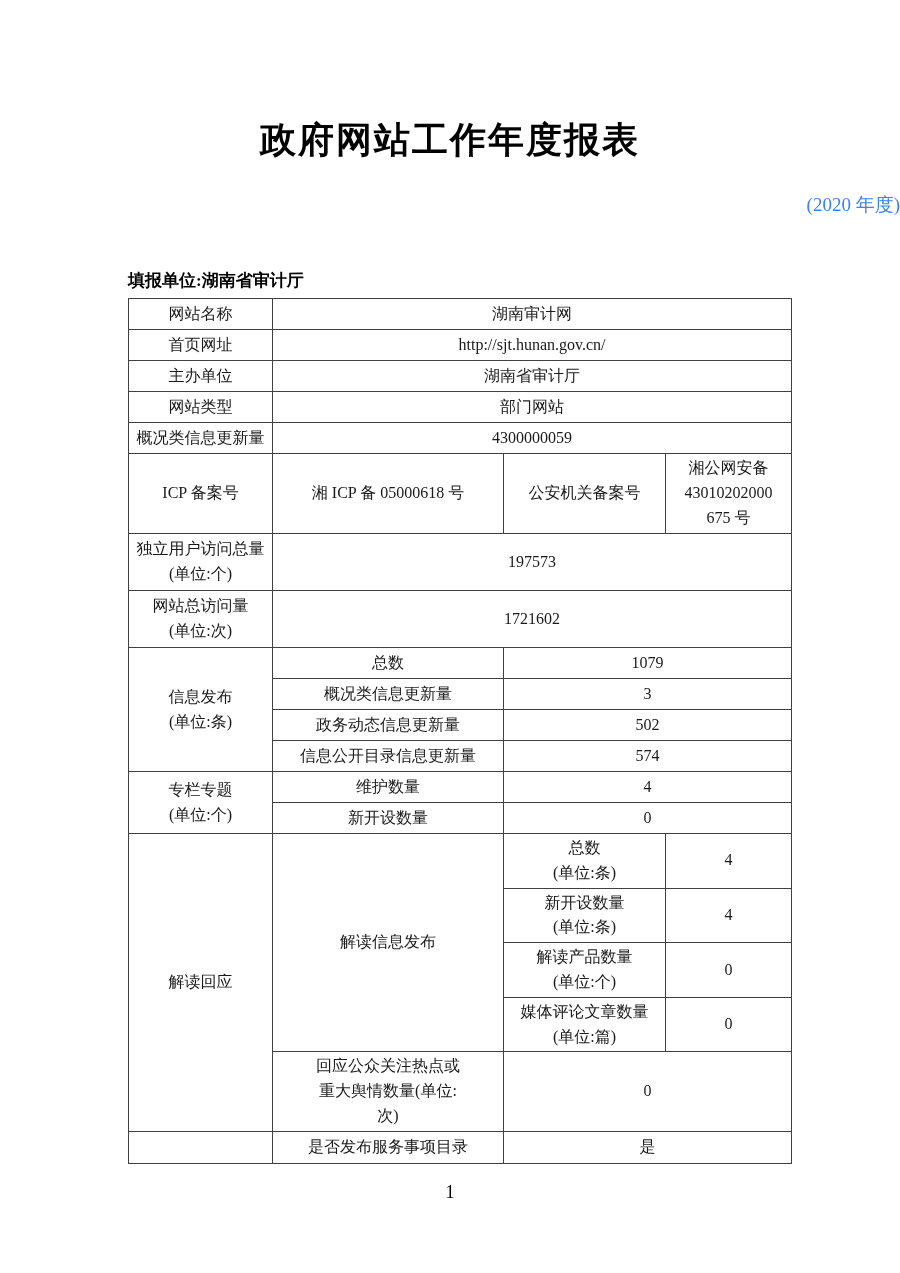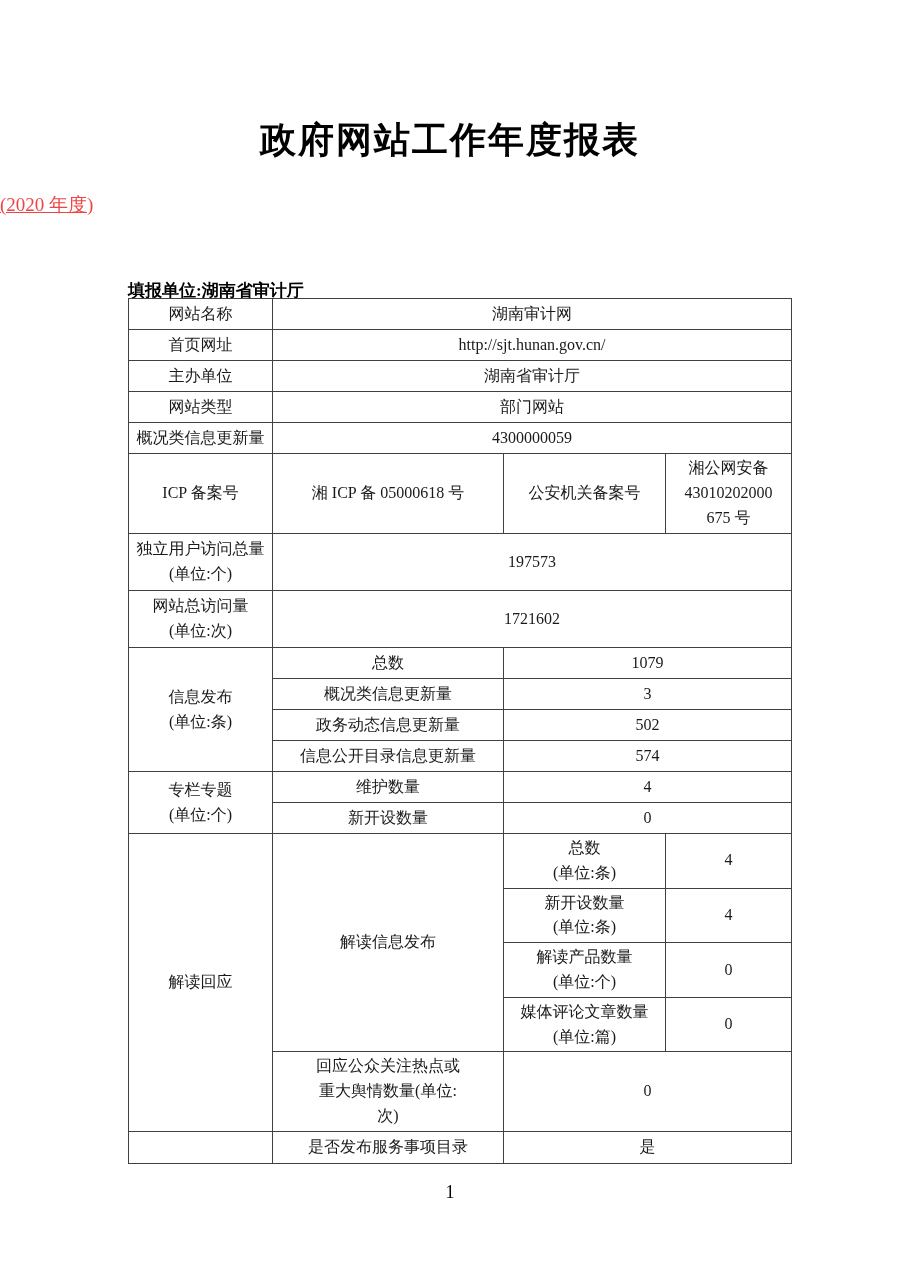--- a/index.html
+++ b/index.html
@@ -21,28 +21,27 @@
     font-weight: bold;
     font-size: 36px;
     letter-spacing: 2px;
     color: #000000;
   }
   .doc-subtitle {
     position: absolute;
     top: 192px;
     left: 0;
     width: 900px;
-    text-align: left;
+    text-align: right;
     font-size: 19px;
-    color: #ef4444;
-    text-decoration: underline;
+    color: #3b82f6;
   }
   .report-unit {
     position: absolute;
-    top: 279px;
+    top: 269px;
     left: 128px;
     font-size: 17px;
     font-weight: bold;
     color: #000000;
   }
   table.report {
     position: absolute;
     top: 298px;
     left: 128px;
     width: 663px;

